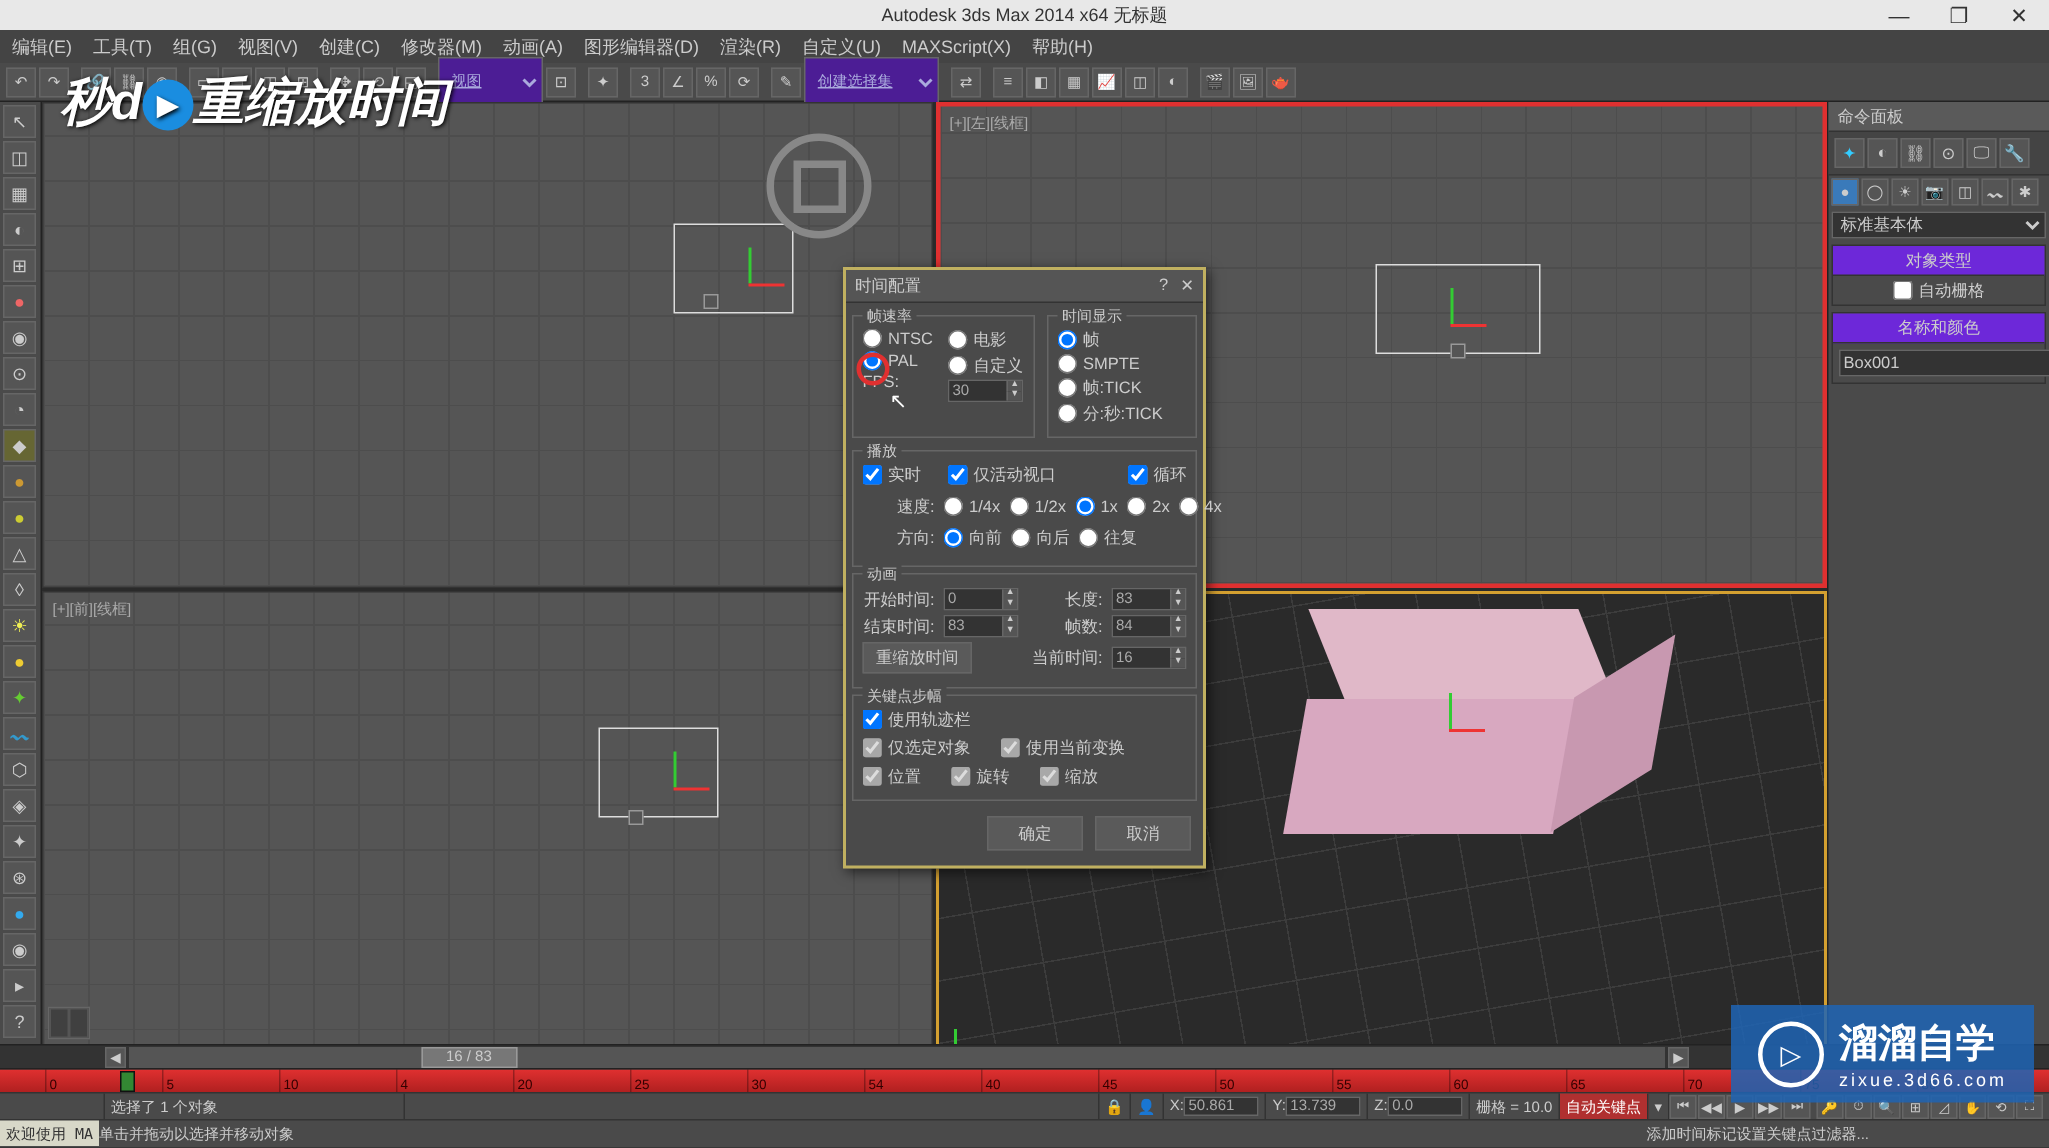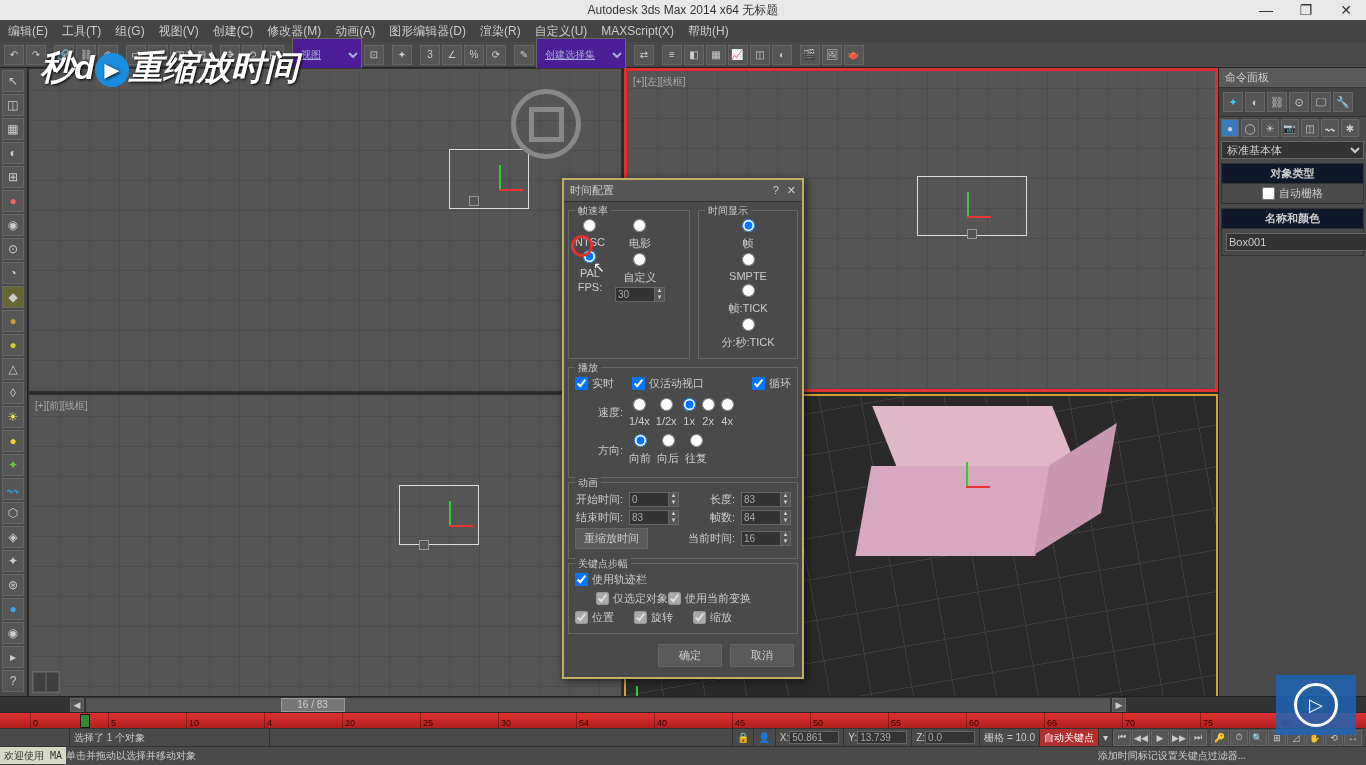--- a/index.html
+++ b/index.html
@@ -61,36 +61,36 @@
 
 .right-panel { width: 148px; background: #4a4a4a; border-left: 1px solid #222; display: flex; flex-direction: column; }
 .cmd-panel-label { background: #5a5a5a; padding: 2px 6px; font-size: 11px; border-bottom:1px solid #333; }
 .panel-tabs { display: flex; padding: 4px; gap: 2px; background: #444; border-bottom:1px solid #333; }
 .panel-tabs div { width: 20px; height: 20px; background: #555; border: 1px solid #666; display:flex; align-items:center; justify-content:center; }
 .panel-subtabs { display: flex; padding: 2px; gap: 2px; flex-wrap: wrap; }
 .panel-subtabs div { width: 18px; height: 18px; background: #555; border: 1px solid #666; display:flex; align-items:center; justify-content:center; font-size:10px; }
 .panel-subtabs div.active { background: #3a7aba; }
 .panel-combo { margin: 2px; width: calc(100% - 4px); background: #333; color: #ccc; border: 1px solid #666; font-size: 11px; padding: 1px; }
 .rollout { margin: 2px; border: 1px solid #333; }
-.rollout-header { background: #0f172a; text-align: center; padding: 2px; font-size: 11px; border-bottom:1px solid #333;font-weight:bold; }
+.rollout-header { background: #6d28d9; text-align: center; padding: 2px; font-size: 11px; border-bottom:1px solid #333; }
 .obj-grid { display: grid; grid-template-columns: 1fr 1fr; gap: 1px; padding: 2px; background:#444; }
 .obj-grid button { background: #5a5a5a; border: 1px solid #666; color: #ccc; font-size: 11px; padding: 3px 2px; cursor: pointer; }
 .autogrid { display:flex; align-items:center; justify-content:center; gap:4px; padding:2px; }
 .name-color { padding: 4px; display:flex; gap:2px;align-items:center; }
 .name-color input { flex:1; background: #333; border: 1px solid #666; color: #ccc; font-size: 11px; padding: 2px; }
 
 
 .dialog { position: absolute; left: 562px; top: 178px; width: 242px; background: #4a4a4a; border: 2px solid #c0b060; box-shadow: 2px 2px 8px rgba(0,0,0,0.6); z-index: 100; }
 .dialog-title { background: #555; padding: 3px 6px; display: flex; align-items: center; justify-content: space-between; border-bottom: 1px solid #333; }
 .dialog-title .controls { display:flex; gap:8px; }
 .dialog-body { padding: 4px; font-size: 11px; }
 .fieldset { border: 1px solid #666; margin: 4px 0; padding: 6px; position: relative; }
 .fieldset > .legend { position: absolute; top: -7px; left: 6px; background: #4a4a4a; padding: 0 3px; font-size: 10px; }
 .fieldset-row { display: flex; gap: 8px; }
-.radio-row { display: flex; align-items: center; gap: 4px; margin: 2px 0; flex-direction: column; }
+.radio-row { display: flex; align-items: center; gap: 4px; margin: 2px 0; }
 .radio-row input { margin: 0; }
 .check-row { display: flex; align-items: center; gap: 4px; margin: 2px 0; }
 .spinner-field { display: inline-flex; background: #333; border: 1px solid #666; }
 .spinner-field input { width: 38px; background: #333; border: none; color: #aaa; font-size: 10px; padding: 1px 2px; }
 .spinner-field .spin { width: 10px; display:flex; flex-direction:column; }
 .spinner-field .spin div { flex:1; font-size:6px; text-align:center; background:#555; border-left:1px solid #666; line-height:5px; }
 .dlg-row { display: flex; align-items: center; gap: 6px; margin: 3px 0; }
 .dlg-label { min-width: 48px; text-align: right; }
 .dlg-buttons { display: flex; justify-content: flex-end; gap: 8px; padding: 6px 4px; }
 .dlg-buttons button { background: #5a5a5a; border: 1px solid #666; color: #ccc; padding: 3px 20px; font-size: 11px; cursor:pointer; }
@@ -487,21 +487,21 @@
           </div>
       </div>
     </div>
 
     <div class="fieldset">
       <span class="legend">关键点步幅</span>
       <label class="check-row">
           <input type="checkbox" checked="" style="">
           <span>使用轨迹栏</span>
         </label>
-      <div style="display:flex; margin-left:21px;">
+      <div style="display:flex; gap:20px;">
         <label class="check-row">
             <input type="checkbox" checked="" disabled="" style="">
             <span>仅选定对象</span>
           </label>
         <label class="check-row">
             <input type="checkbox" checked="" disabled="" style="">
             <span>使用当前变换</span>
           </label>
       </div>
       <div style="display:flex; gap:20px;">
@@ -611,13 +611,17 @@
     <div class="cell">过滤器...</div>
     <div style="width:120px"></div>
   </div>
 </div>
 
 <div class="wm1">
   <span>秒d</span><span class="play">▶</span><span>重缩放时间</span>
 </div>
 <div class="wm2">
   <div class="circ">▷</div>
+  <div class="txt">
+    <div class="cn">溜溜自学</div>
+    <div class="url">zixue.3d66.com</div>
+  </div>
 </div>
 
 </body></html>

